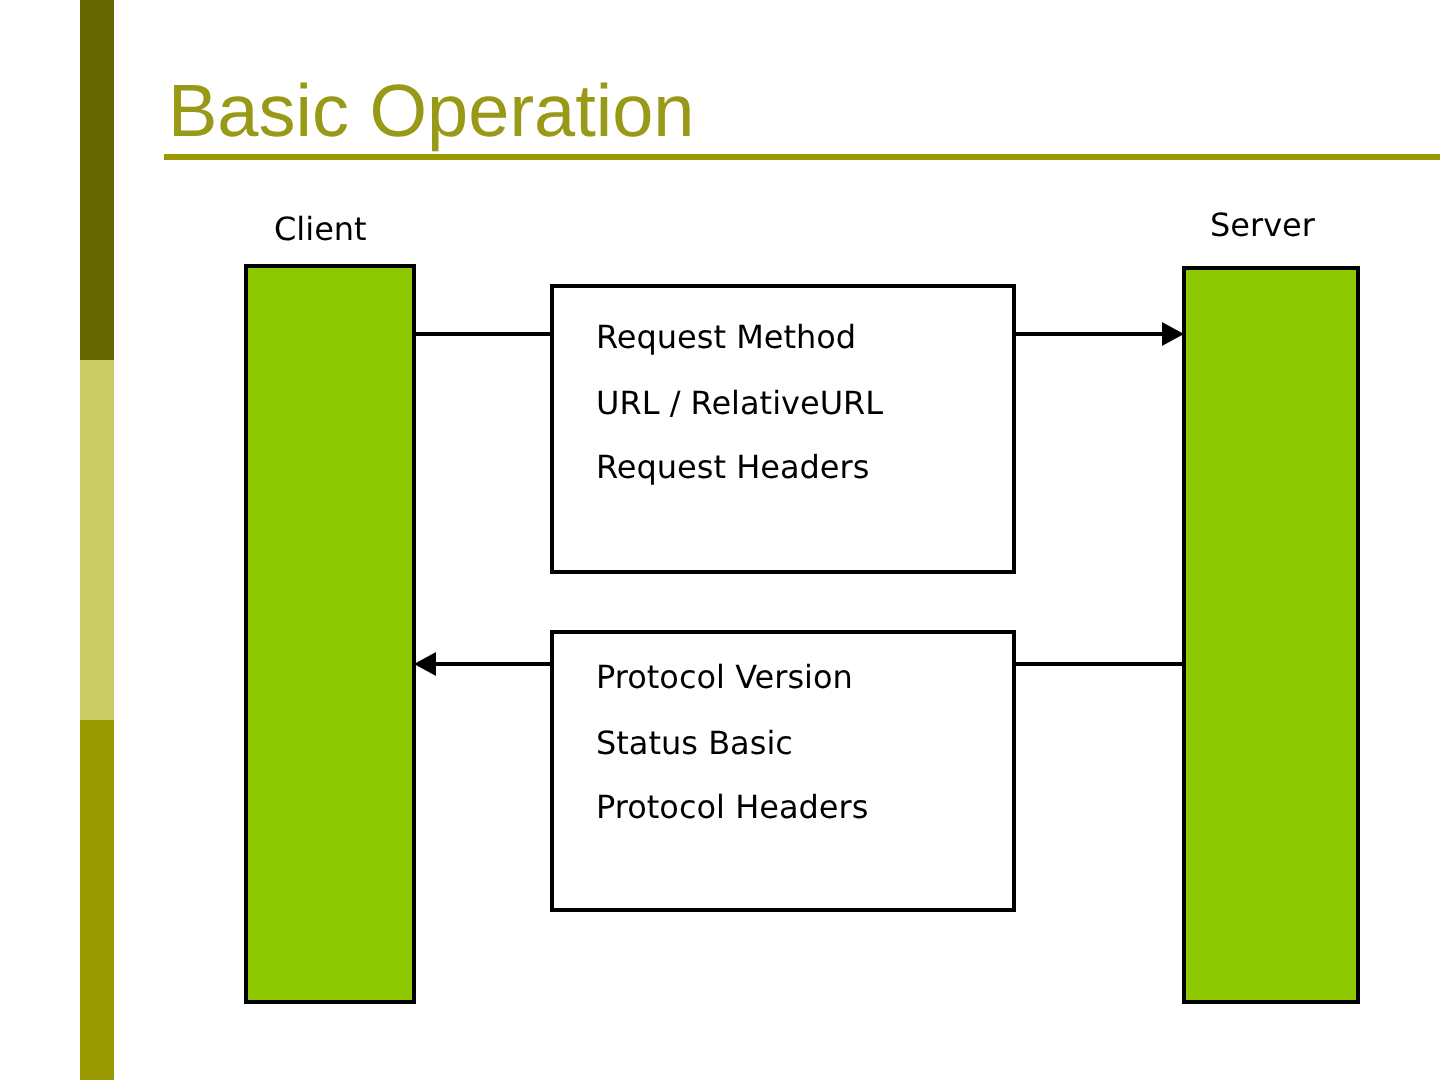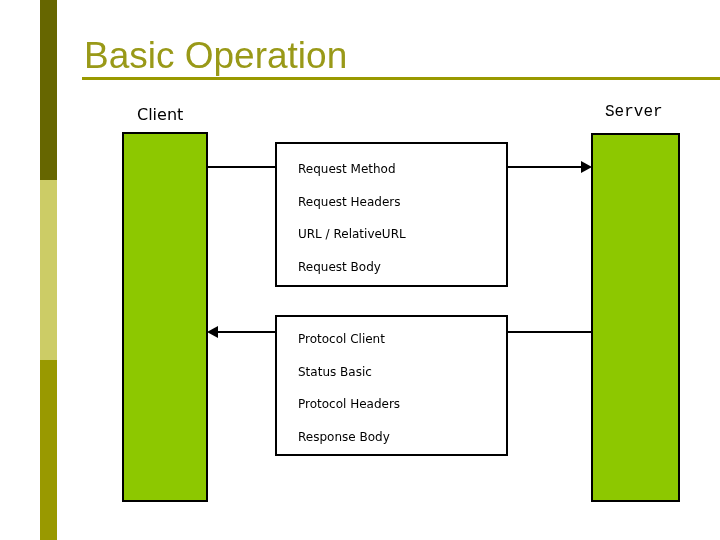--- a/index.html
+++ b/index.html
@@ -51,21 +51,21 @@
   }
 
   
   .actor-label {
     position: absolute;
     font-size: 16px;
     color: #000000;
     white-space: nowrap;
   }
   .client-label { left: 97px;  top: 105px; }
-  .server-label { left: 565px; top: 103px; font-family: Liberation Mono, monospace; }
+  .server-label { left: 565px; top: 103px; }
 
   
   .actor-rect {
     position: absolute;
     border: 2px solid #000000;
     box-sizing: border-box;
   }
   .client-rect { left: 82px;  top: 132px; width: 86px; height: 370px; }
   .server-rect { left: 551px; top: 133px; width: 89px; height: 369px; }
 
@@ -75,21 +75,21 @@
     left: 235px;
     width: 233px;
     background: #ffffff;
     border: 2px solid #000000;
     box-sizing: border-box;
     padding: 8px 0 0 21px;
   }
   .request-box  { top: 142px; height: 145px; padding-top: 9px; }
   .response-box { top: 315px; height: 141px; padding-top: 6px; }
   .msg-line {
-    font-size: 12px;
+    font-size: 16px;
     line-height: 32.5px;
     color: #000000;
     white-space: nowrap;
   }
 
   
   .conn {
     position: absolute;
     height: 2px;
     background: #000000;
@@ -131,30 +131,28 @@
   <div class="title-underline" style="background: rgb(153, 153, 0);"></div>
 
   <div class="actor-label client-label">Client</div>
   <div class="actor-label server-label">Server</div>
 
   <div class="actor-rect client-rect" style="background: rgb(141, 200, 0);"></div>
   <div class="actor-rect server-rect" style="background: rgb(141, 200, 0);"></div>
 
   <div class="msg-box request-box">
     <div class="msg-line">Request Method</div>
+    <div class="msg-line">URL / RelativeURL</div>
     <div class="msg-line">Request Headers</div>
-    <div class="msg-line">URL / RelativeURL</div>
-    <div class="msg-line">Request Body</div>
   </div>
 
   <div class="msg-box response-box">
-    <div class="msg-line">Protocol Client</div>
+    <div class="msg-line">Protocol Version</div>
     <div class="msg-line">Status Basic</div>
     <div class="msg-line">Protocol Headers</div>
-    <div class="msg-line">Response Body</div>
   </div>
 
   <div class="conn conn-req-left"></div>
   <div class="conn conn-req-right"></div>
   <div class="arrowhead arrow-right"></div>
 
   <div class="conn conn-res-right"></div>
   <div class="conn conn-res-left"></div>
   <div class="arrowhead arrow-left"></div>
 

